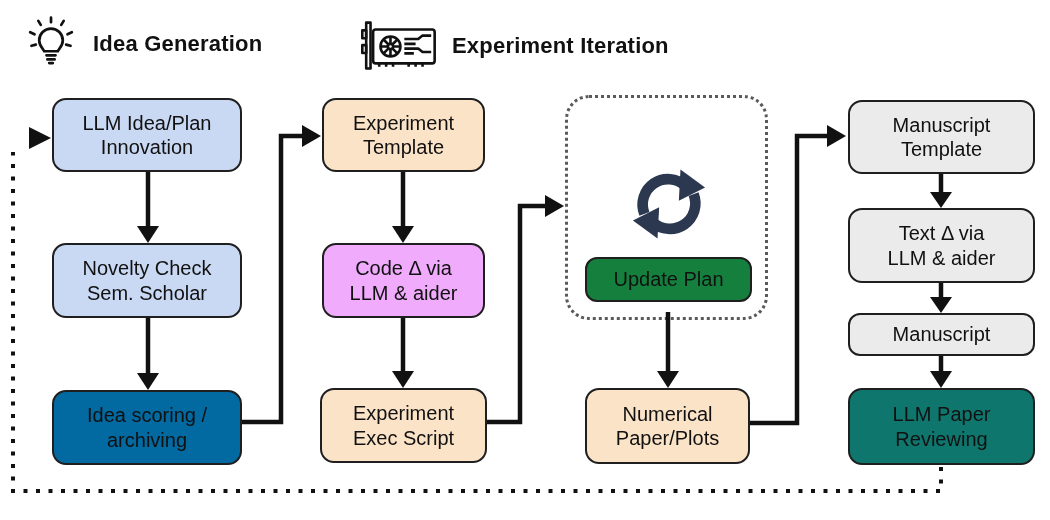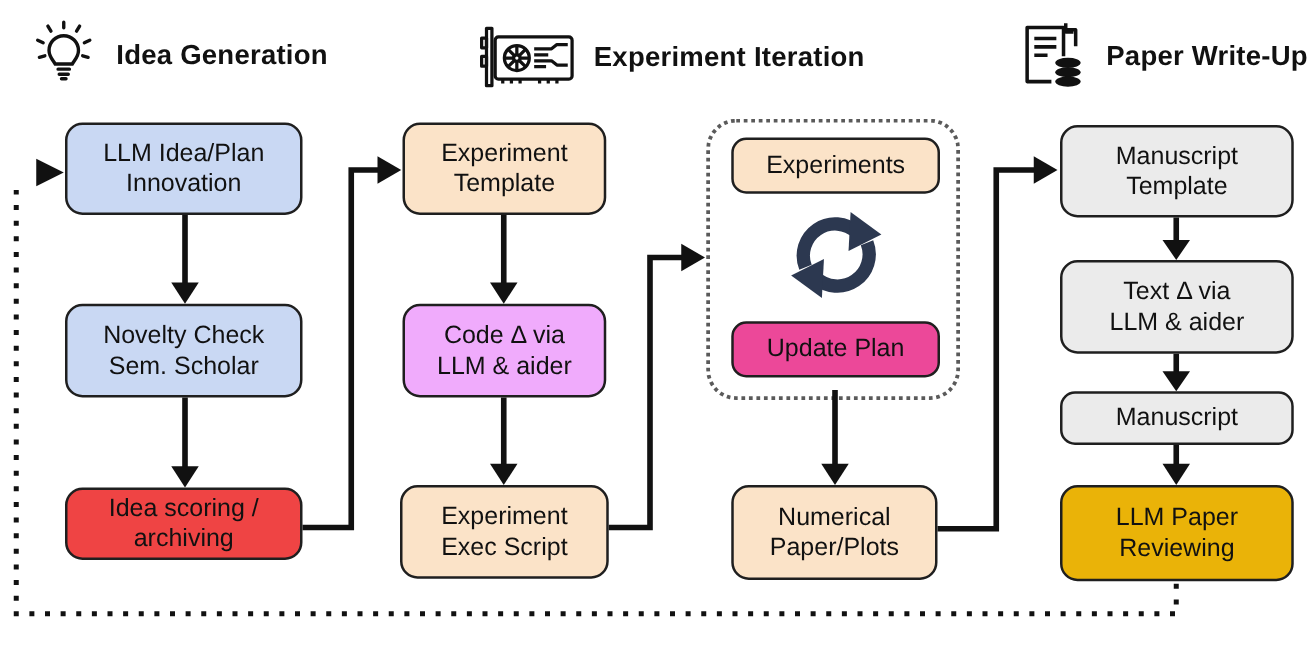--- a/index.html
+++ b/index.html
@@ -34,50 +34,35 @@
 
   <div class="section-header" style="left:22px;top:14px;">
     <svg width="58" height="60" viewBox="0 0 64 64" fill="none" stroke="#111" stroke-width="3" stroke-linecap="round">
       <path d="M32 15 a13 13 0 0 1 13 13 c0 5.5 -3.5 8.5 -5.5 12 h-15 c-2 -3.5 -5.5 -6.5 -5.5 -12 a13 13 0 0 1 13 -13 z"></path>
       <path d="M27 44.5 h10 M28 49 h8 M30 53 h4"></path>
       <path d="M32 3 v5 M18 6.5 l2.7 4.4 M46 6.5 l-2.7 4.4 M9 19 l4.8 2.2 M55 19 l-4.8 2.2 M10.5 34 l4.8 -1.3 M53.5 34 l-4.8 -1.3"></path>
     </svg>
     <span>Idea Generation</span>
   </div>
 
-  <div class="section-header" style="left:384px;top:18px;">
+  <div class="section-header" style="left:361px;top:18px;">
     <svg width="78" height="56" viewBox="0 0 90 64" fill="none" stroke="#111" stroke-width="3" stroke-linejoin="round">
       <rect x="6" y="5" width="5" height="53"></rect>
       <rect x="1.5" y="14" width="4.5" height="9"></rect>
       <rect x="1.5" y="31" width="4.5" height="9"></rect>
       <rect x="14" y="13" width="71" height="39" rx="3"></rect>
       <circle cx="34" cy="32.5" r="11.5"></circle>
       <circle cx="34" cy="32.5" r="3"></circle>
       <path d="M34 21 v8 M34 36 v8 M23 32.5 h8 M37 32.5 h8 M26 24.5 l5.5 5.5 M36.5 35 l5.5 5.5 M42 24.5 l-5.5 5.5 M31.5 35 l-5.5 5.5"></path>
       <path d="M50 24 h16 l5 -4 h10 M50 29.5 h13 M50 35 h16 l5 4 h10 M50 40.5 h11"></path>
       <path d="M21 52 v4 M29 52 v4 M37 52 v4 M55 52 v4 M63 52 v4 M71 52 v4"></path>
     </svg>
     <span>Experiment Iteration</span>
   </div>
 
-  <div class="section-header" style="left:812px;top:14px;">
-    <svg width="60" height="62" viewBox="0 0 68 68" fill="none" stroke="#111" stroke-width="3.2" stroke-linejoin="round">
-      <path d="M46 10 h9 v15"></path>
-      <path d="M46 4 v8 h7"></path>
-      <rect x="11" y="8" width="33" height="49" fill="#fff"></rect>
-      <path d="M17.5 18 h20 M17.5 25.5 h20 M17.5 33 h12"></path>
-      <rect x="33" y="34" width="30" height="30" fill="#fff" stroke="none"></rect>
-      <g fill="#111" stroke="none">
-        <ellipse cx="48" cy="40" rx="11.5" ry="4.6"></ellipse>
-        <ellipse cx="48" cy="48.5" rx="11.5" ry="4.6"></ellipse>
-        <ellipse cx="48" cy="57" rx="11.5" ry="4.6"></ellipse>
-      </g>
-    </svg>
-    <span>Paper Write-Up</span>
-  </div>
 
   <div class="loop-container" style="border-color: rgb(90, 90, 90);"></div>
 
   <svg class="overlay" width="1050" height="520" viewBox="0 0 1050 520">
     <g stroke="#111" stroke-width="4.5" fill="none">
       <line x1="148" y1="172" x2="148" y2="228"></line>
       <line x1="148" y1="318" x2="148" y2="375"></line>
       <line x1="403" y1="172" x2="403" y2="228"></line>
       <line x1="403" y1="318" x2="403" y2="373"></line>
       <line x1="668" y1="312" x2="668" y2="373"></line>
@@ -115,37 +100,36 @@
         <polygon points="64,8 94,30 62,46"></polygon>
         <polygon points="36,92 6,70 38,54"></polygon>
       </g>
     </svg>
   </div>
 
   <div class="node" style="left: 52px; top: 243px; width: 190px; height: 75px; background-color: rgb(201, 216, 243);">Novelty Check
 Sem. Scholar</div>
   <div class="node" style="left: 52px; top: 98px; width: 190px; height: 74px; background-color: rgb(201, 216, 243);">LLM Idea/Plan
 Innovation</div>
-  <div class="node" style="left: 52px; top: 390px; width: 190px; height: 58px; background-color: #ef4444;">Idea scoring /
+  <div class="node" style="left: 52px; top: 390px; width: 190px; height: 75px; background-color: #0369a1;">Idea scoring /
 archiving</div>
 
   <div class="node" style="left: 322px; top: 98px; width: 163px; height: 74px; background-color: rgb(251, 227, 200);">Experiment
 Template</div>
   <div class="node" style="left: 322px; top: 243px; width: 163px; height: 75px; background-color: #f0abfc;">Code Δ via
 LLM &amp; aider</div>
   <div class="node" style="left: 320px; top: 388px; width: 167px; height: 75px; background-color: rgb(251, 227, 200);">Experiment
 Exec Script</div>
 
-  <div class="node small" style="left: 585px; top: 110px; width: 167px; height: 45px; background-color: rgb(251, 227, 200);">Experiments</div>
-  <div class="node small" style="left: 585px; top: 257px; width: 167px; height: 45px; background-color: #ec4899;">Update Plan</div>
+  <div class="node small" style="left: 585px; top: 257px; width: 167px; height: 45px; background-color: #15803d;">Update Plan</div>
 
   <div class="node" style="left: 585px; top: 388px; width: 165px; height: 76px; background-color: rgb(251, 227, 200);">Numerical
 Paper/Plots</div>
 
   <div class="node" style="left: 848px; top: 100px; width: 187px; height: 74px; background-color: rgb(235, 235, 235);">Manuscript
 Template</div>
   <div class="node" style="left: 848px; top: 208px; width: 187px; height: 75px; background-color: rgb(235, 235, 235); text-align: center;">Text Δ via
 LLM &amp; aider</div>
   <div class="node small" style="left: 848px; top: 313px; width: 187px; height: 43px; background-color: rgb(235, 235, 235);">Manuscript</div>
-  <div class="node" style="left: 848px; top: 388px; width: 187px; height: 77px; background-color: #eab308;">LLM Paper
+  <div class="node" style="left: 848px; top: 388px; width: 187px; height: 77px; background-color: #0f766e;">LLM Paper
 Reviewing</div>
 
 </div>
 
 </body></html>

